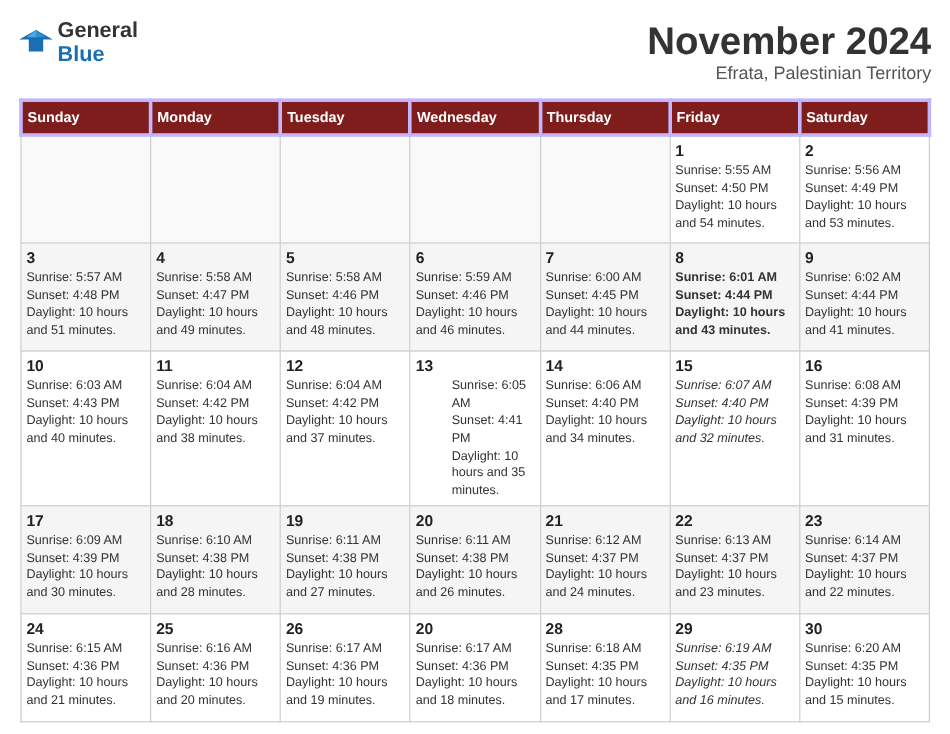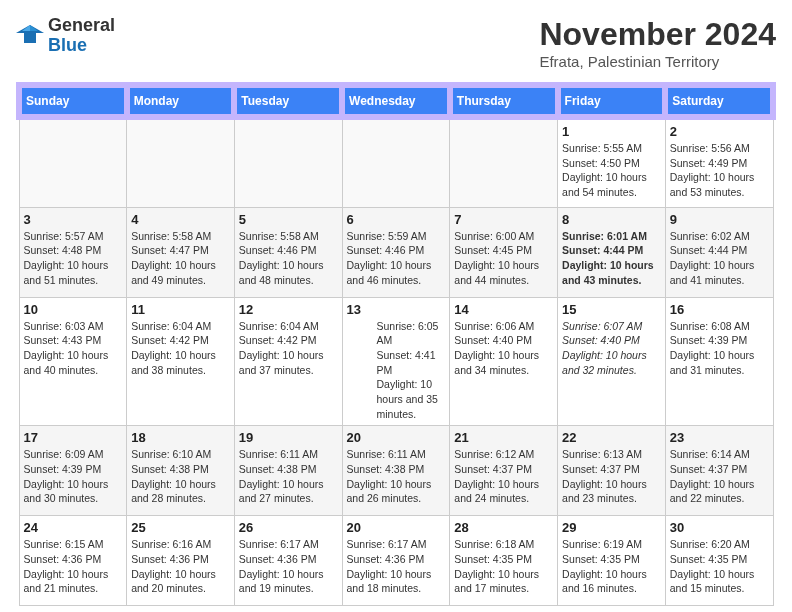--- a/index.html
+++ b/index.html
@@ -27,43 +27,44 @@
       color: #333;
       line-height: 1.1;
     }
     .logo-text-blue {
       font-size: 18px;
       font-weight: bold;
       color: #1a6fb3;
       line-height: 1.1;
     }
     .title-area {
+      text-align: right;
     }
     .month-title {
       font-size: 32px;
       font-weight: bold;
       color: #333;
     }
     .subtitle {
       font-size: 15px;
       color: #555;
     }
     .calendar {
       width: 100%;
       border-collapse: collapse;
       font-size: 11px;
     }
     .calendar thead th {
-      background: #3b82f6;
+      background: #7f1d1d;
       color: #fff;
       padding: 6px 4px;
       text-align: left;
       font-size: 12px;
       font-weight: bold;
-      border: 6px solid #c4b5fd;
+      border: 3px solid #c4b5fd;
     }
     .calendar tbody td {
       border: 1px solid #ccc;
       vertical-align: top;
       padding: 4px;
       width: 108px;
       height: 90px;
       background: #fff;
     }
     .calendar tbody tr:nth-child(even) td {
@@ -304,21 +305,21 @@
 Daylight: 10 hours and 18 minutes.</div>
         </td>
         <td>
           <span class="day-number">28</span>
           <div class="day-info" style="white-space: pre-line;">Sunrise: 6:18 AM
 Sunset: 4:35 PM
 Daylight: 10 hours and 17 minutes.</div>
         </td>
         <td>
           <span class="day-number">29</span>
-          <div class="day-info" style="white-space: pre-line;">Sunrise: 6:19 AM
+          <div class="day-info" style="white-space: pre-line; font-style: italic;">Sunrise: 6:19 AM
 Sunset: 4:35 PM
 Daylight: 10 hours and 16 minutes.</div>
         </td>
         <td>
           <span class="day-number">30</span>
           <div class="day-info" style="white-space: pre-line;">Sunrise: 6:20 AM
 Sunset: 4:35 PM
 Daylight: 10 hours and 15 minutes.</div>
         </td>
       </tr>

